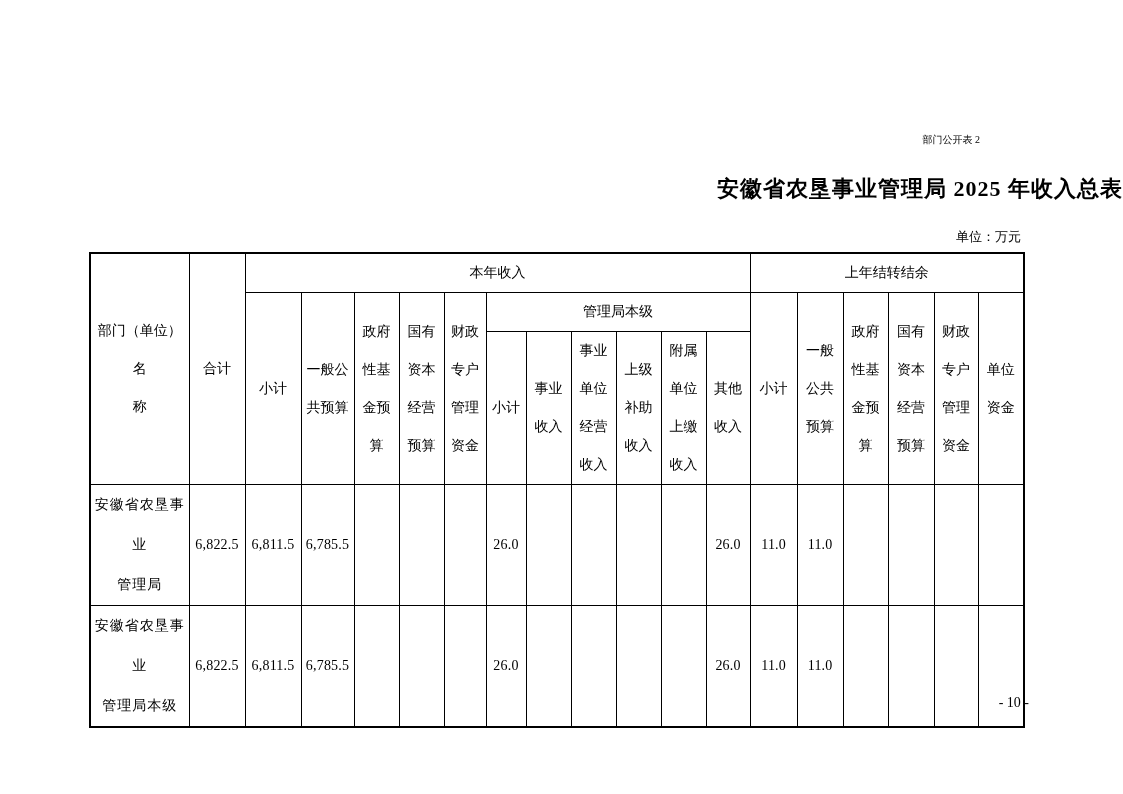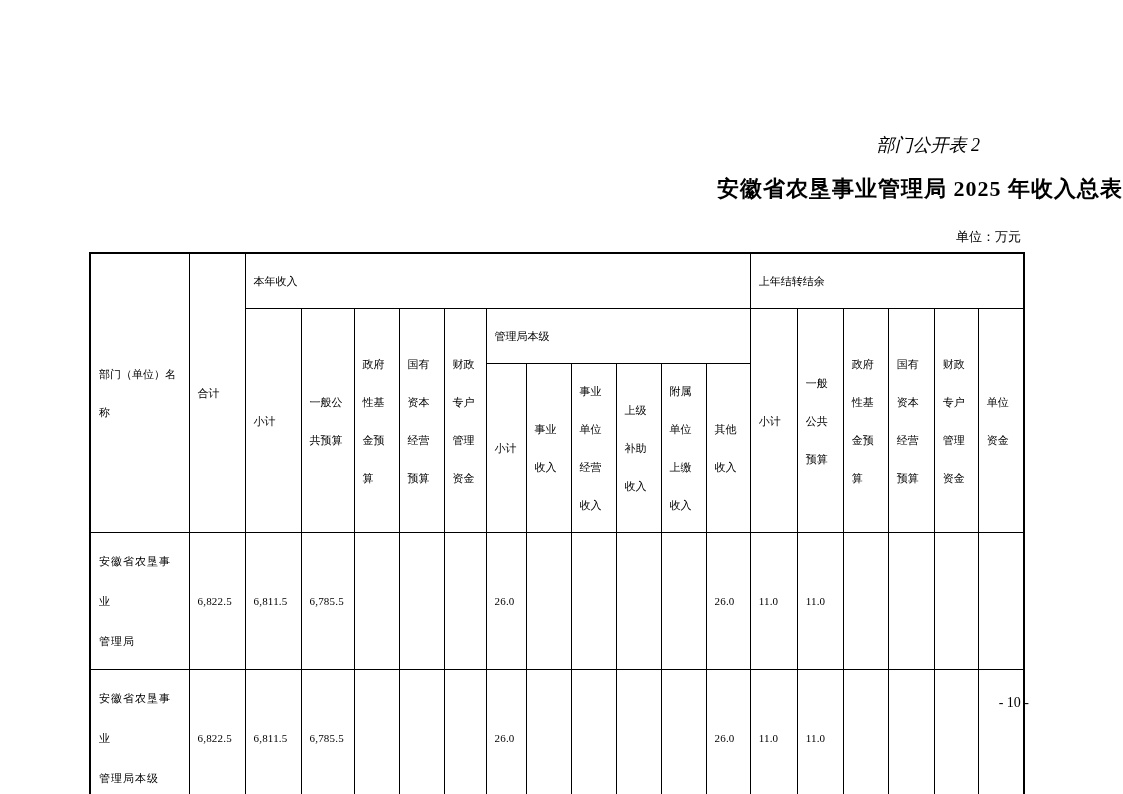--- a/index.html
+++ b/index.html
@@ -7,23 +7,22 @@
     width: 1123px; height: 794px;
     background: #ffffff;
     font-family: "Liberation Serif", "DejaVu Serif", serif;
     color: #000000;
     position: relative;
     overflow: hidden;
   }
   .corner-label {
     position: absolute;
     top: 133px; right: 143px;
-    font-size: 18px;
-    white-space: nowrap;
-    font-style: italic;
+    font-size: 10px;
+    white-space: nowrap;
   }
   .doc-title {
     position: absolute;
     top: 174px; left: 0;
     width: 100%;
     text-align: right;
     font-size: 22px;
     font-weight: bold;
     letter-spacing: 1px;
     white-space: nowrap;
@@ -46,24 +45,24 @@
     left: 89px; top: 252px;
     width: 935px;
     border-collapse: collapse;
     table-layout: fixed;
     border: 2px solid #000;
     background: #fff;
   }
   table.revenue th, table.revenue td {
     border: 1px solid #000;
     font-weight: normal;
-    text-align: left;
+    text-align: center;
     vertical-align: middle;
-    padding: 8px;
-    font-size: 11px;
+    padding: 0;
+    font-size: 14px;
     overflow: hidden;
   }
   tr.h1 { height: 38px; }
   tr.h2 { height: 38px; }
   tr.h3 { height: 150px; }
   tr.data { height: 76px; }
   th.hd {
     white-space: pre-line;
     line-height: 38px;
   }

